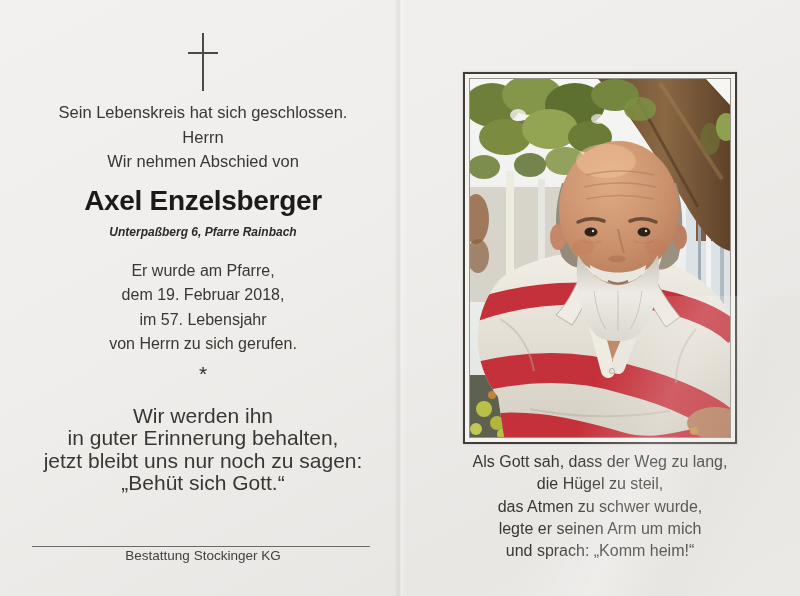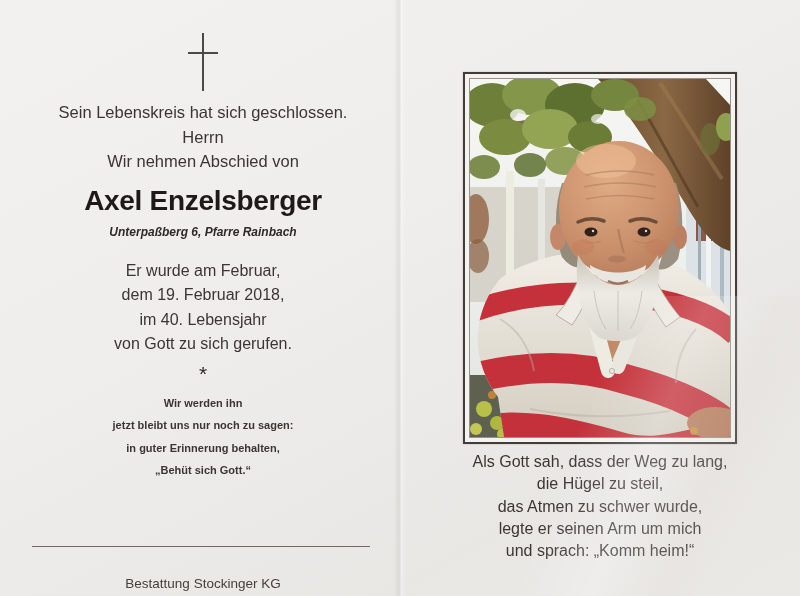--- a/index.html
+++ b/index.html
@@ -16,23 +16,23 @@
   .panel{position:absolute;top:0;height:448px;text-align:center;}
   .panel.left{left:8px;width:390px;}
   .panel.right{left:400px;width:400px;}
   .abs{position:absolute;left:0;right:0;}
   .cross{position:absolute;left:178px;top:31px;width:34px;height:62px;}
   .intro{top:100px;font-size:16.5px;line-height:24.5px;}
   .name{top:185px;font-size:28px;font-weight:bold;letter-spacing:-0.3px;color:#1d1a17;margin:0;}
   .address{top:225px;font-size:12px;font-weight:bold;font-style:italic;color:#2d2a27;}
   .obituary{top:259px;font-size:16px;line-height:24.3px;}
   .star{top:362px;font-size:21px;color:#2f2c29;}
-  .remembrance{top:392px;font-size:11px;line-height:22.3px;font-weight:bold;}
+  .remembrance{top:405px;font-size:21px;line-height:22.3px;}
   .rule{position:absolute;left:24px;top:546px;width:338px;height:0;border-top:1.6px solid #6e6b67;}
-  .footer{top:548px;font-size:13.5px;line-height:16px;color:#44413b;margin-top:28px;}
+  .footer{top:548px;font-size:13.5px;line-height:16px;color:#44413b;}
   .photo-frame{position:absolute;left:63px;top:72px;width:260px;height:358px;margin:0;
     border:2px solid #413e3a;padding:5px;background:#f4f3f0;box-shadow:0 0 2px rgba(60,55,50,0.25);}
   .photo{display:block;width:260px;height:358px;outline:1px solid #96928b;}
   .verse{top:451px;font-size:16px;line-height:22.3px;}
 </style>
 </head>
 <body>
 
 <div class="page">
   <div class="fold"></div>
@@ -46,32 +46,32 @@
     <div class="abs intro">
       <div>Sein Lebenskreis hat sich geschlossen.</div>
       <div>Herrn</div>
       <div>Wir nehmen Abschied von</div>
     </div>
 
     <h1 class="abs name">Axel Enzelsberger</h1>
     <div class="abs address">Unterpaßberg 6, Pfarre Rainbach</div>
 
     <div class="abs obituary">
-      <div>Er wurde am Februar,</div>
+      <div>Er wurde am Pfarre,</div>
       <div>dem 19. Februar 2018,</div>
-      <div>im 40. Lebensjahr</div>
-      <div>von Gott zu sich gerufen.</div>
+      <div>im 57. Lebensjahr</div>
+      <div>von Herrn zu sich gerufen.</div>
     </div>
 
     <div class="abs star">*</div>
 
     <div class="abs remembrance">
       <div>Wir werden ihn</div>
+      <div>in guter Erinnerung behalten,</div>
       <div>jetzt bleibt uns nur noch zu sagen:</div>
-      <div>in guter Erinnerung behalten,</div>
       <div>„Behüt sich Gott.“</div>
     </div>
 
     <div class="rule"></div>
     <div class="abs footer">Bestattung Stockinger KG</div>
   </section>
 
   <section class="panel right">
     <figure class="photo-frame">
       <svg class="photo" viewBox="0 0 260 358" preserveAspectRatio="none">

